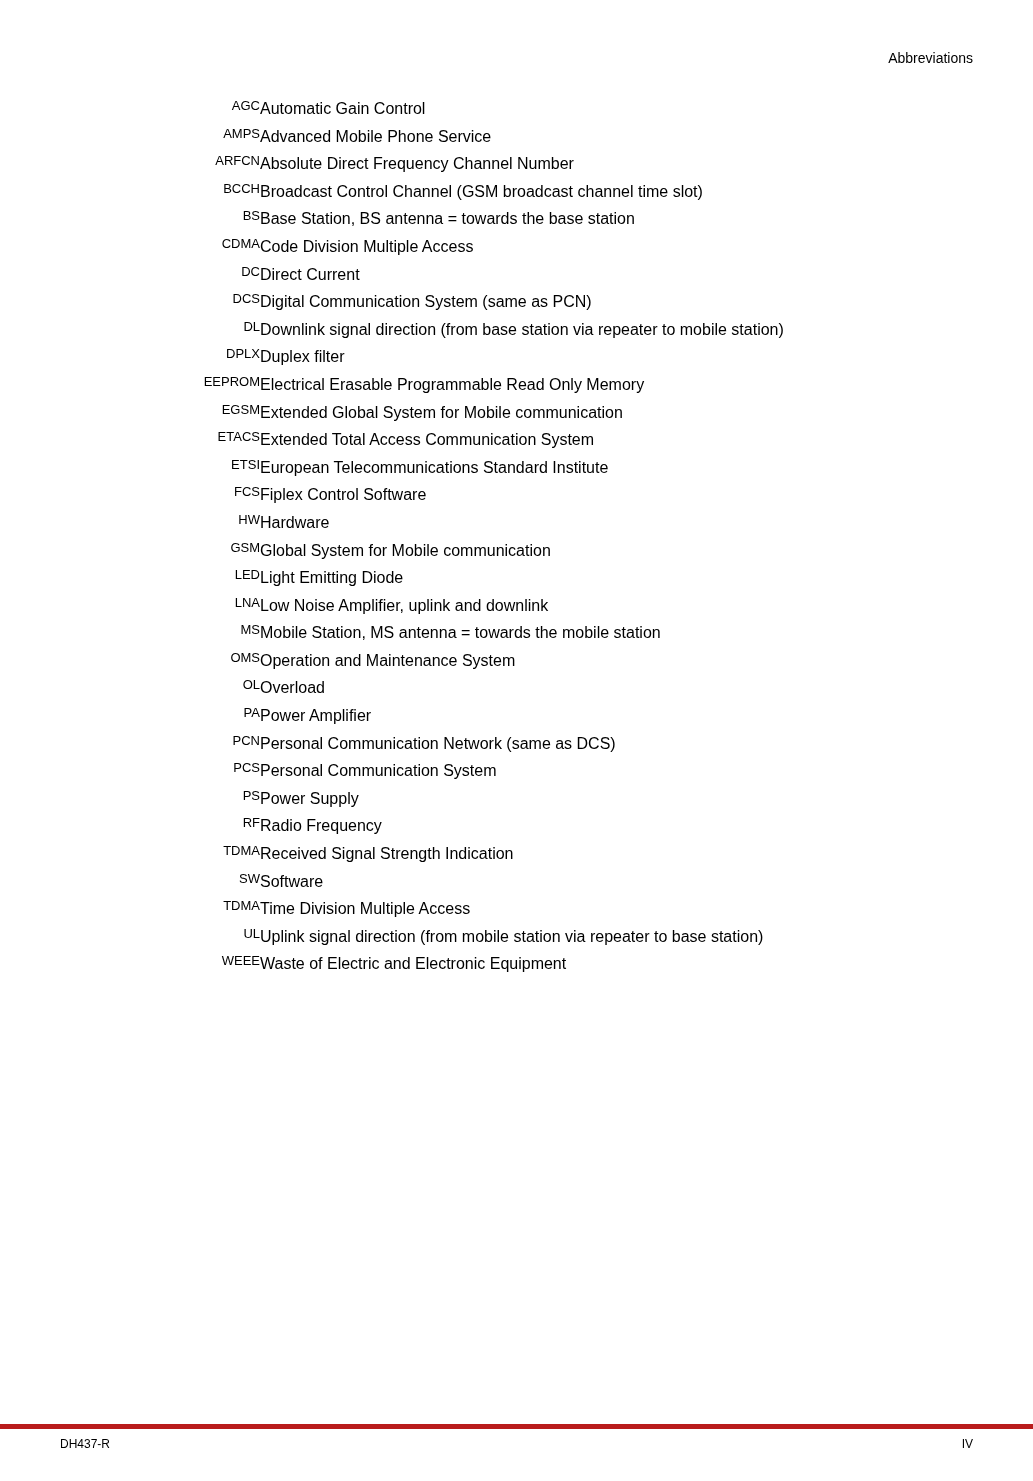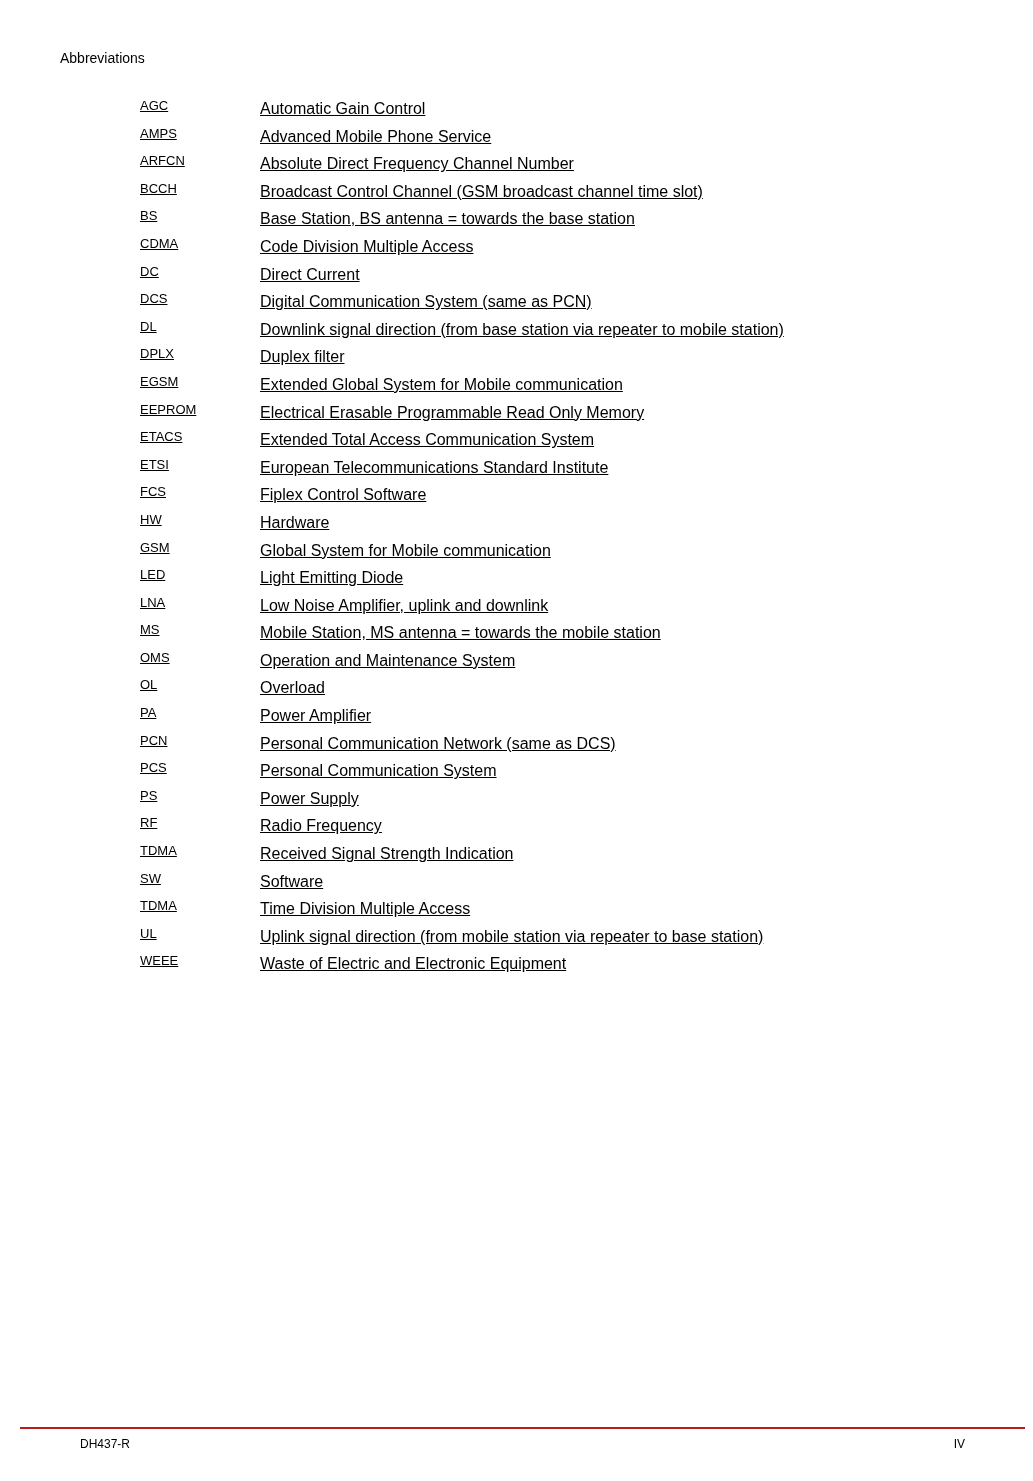--- a/index.html
+++ b/index.html
@@ -16,63 +16,62 @@
       width: 1033px;
       min-height: 1481px;
       position: relative;
     }
 
     .page-container {
       width: 1033px;
       min-height: 1481px;
       padding: 40px 60px;
       position: relative;
+      text-align: right;
     }
 
     .page-title {
       font-size: 14px;
       font-weight: normal;
       margin-bottom: 30px;
       margin-top: 10px;
     }
 
     .abbreviations-table {
       margin-top: 20px;
       margin-left: 80px;
     }
 
     .abbr-row {
       display: flex;
       margin-bottom: 2px;
       line-height: 1.6;
-      text-decoration: underline;
     }
 
     .abbr-key {
       min-width: 120px;
       font-size: 13px;
       flex-shrink: 0;
     }
 
     .abbr-value {
       font-size: 16px;
     }
 
     .page-footer {
       position: absolute;
       bottom: 30px;
       left: 0;
-      right: 8px;
+      right: 0;
       display: flex;
       justify-content: space-between;
       padding: 0 60px;
-      border-top: 2px solid #b91c1c;
+      border-top: 5px solid #b91c1c;
       padding-top: 8px;
       font-size: 12px;
-      margin-left: 20px;
     }
 
     .footer-left {
       font-size: 12px;
     }
 
     .footer-right {
       font-size: 12px;
     }
   </style>
@@ -119,26 +118,26 @@
       </div>
       <div class="abbr-row">
         <span class="abbr-key">DL</span>
         <span class="abbr-value">Downlink signal direction (from base station via repeater to mobile station)</span>
       </div>
       <div class="abbr-row">
         <span class="abbr-key">DPLX</span>
         <span class="abbr-value">Duplex filter</span>
       </div>
       <div class="abbr-row">
+        <span class="abbr-key">EEPROM</span>
+        <span class="abbr-value">Electrical Erasable Programmable Read Only Memory</span>
+      </div>
+      <div class="abbr-row">
         <span class="abbr-key">EGSM</span>
         <span class="abbr-value">Extended Global System for Mobile communication</span>
-      </div>
-      <div class="abbr-row">
-        <span class="abbr-key">EEPROM</span>
-        <span class="abbr-value">Electrical Erasable Programmable Read Only Memory</span>
       </div>
       <div class="abbr-row">
         <span class="abbr-key">ETACS</span>
         <span class="abbr-value">Extended Total Access Communication System</span>
       </div>
       <div class="abbr-row">
         <span class="abbr-key">ETSI</span>
         <span class="abbr-value">European Telecommunications Standard Institute</span>
       </div>
       <div class="abbr-row">

